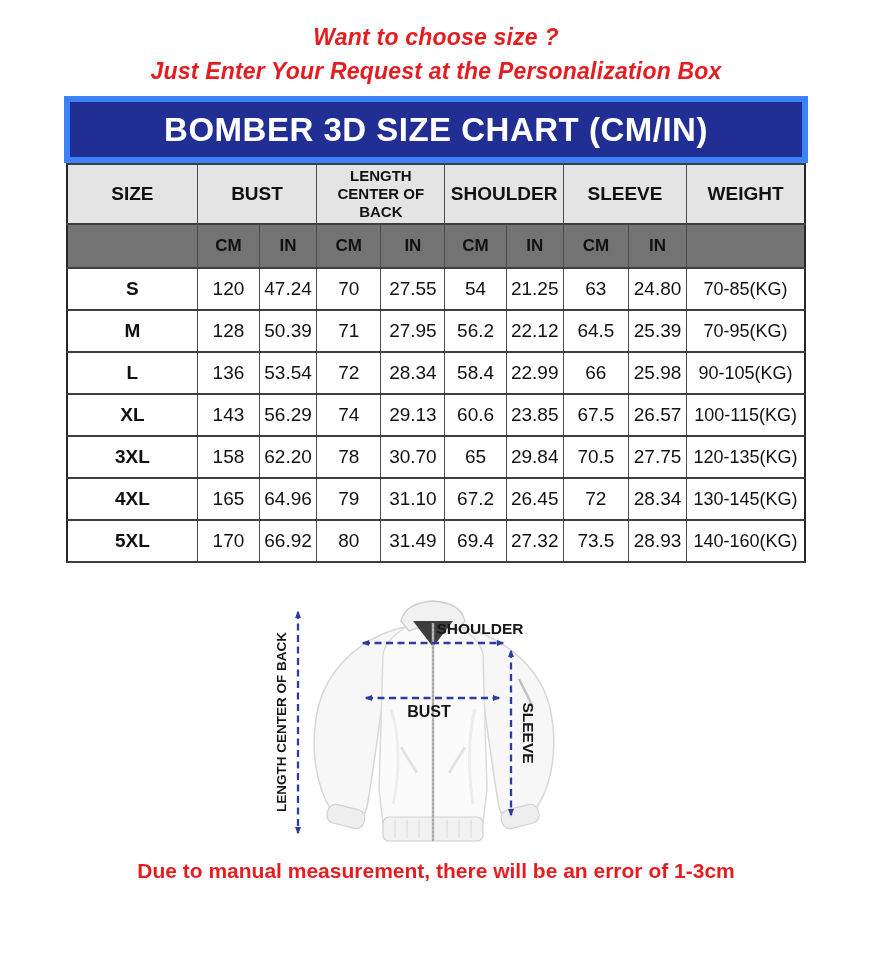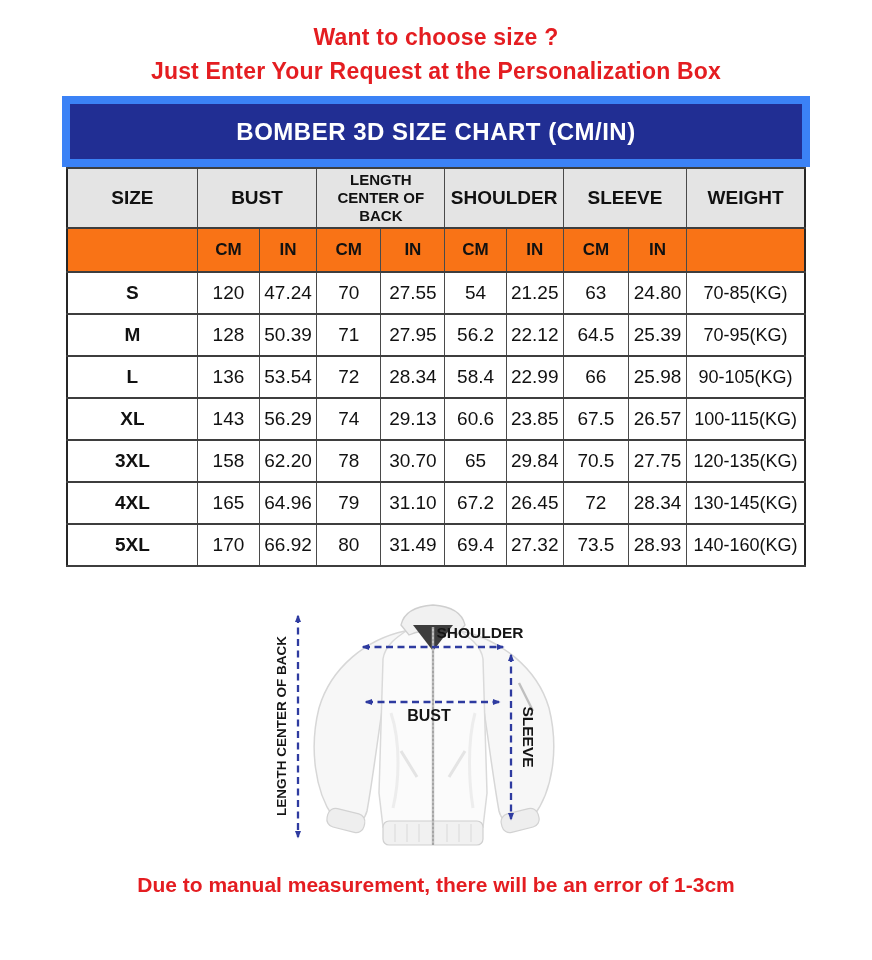--- a/index.html
+++ b/index.html
@@ -1,42 +1,42 @@
 <!DOCTYPE html>
 <html><head>
 <meta charset="utf-8">
 <style>
   html,body{margin:0;padding:0;}
   body{
     width:872px;height:960px;background:#ffffff;overflow:hidden;
     font-family:"Liberation Sans","DejaVu Sans",sans-serif;color:#111;
   }
-  .intro{padding-top:20px;text-align:center;}
+  .intro{padding-top:20px;text-align:center;font-style:italic;}
   .intro-line{font-size:23px;font-weight:bold;color:#e41d21;line-height:34px;letter-spacing:.2px;}
   .banner{
-    width:732px;margin:8px auto 0;height:55px;background:#212e93;border:8px solid #3b82f6;
+    width:732px;margin:8px auto 0;height:55px;background:#212e93;border:6px solid #3b82f6;
     display:flex;align-items:center;justify-content:center;
-    color:#fff;font-weight:bold;font-size:24px;letter-spacing:.5px;
+    color:#fff;font-weight:bold;font-size:33px;letter-spacing:.5px;
   }
   table.size-chart{
     width:740px;margin:0 auto;border-collapse:collapse;table-layout:fixed;
   }
   table.size-chart th,table.size-chart td{
     border:1px solid #4a4a4a;border-top:2px solid #3e3e3e;border-bottom:2px solid #3e3e3e;
     text-align:center;vertical-align:middle;padding:0;
   }
   table.size-chart{border:2px solid #262626;}
   tr.group-row th{background:#e4e4e4;height:58px;font-size:19px;font-weight:bold;}
   tr.group-row th .two-line{display:block;font-size:15px;line-height:1.2;font-weight:bold;}
-  tr.unit-row td{height:42px;font-size:17px;font-weight:bold;background:#f97316;}
+  tr.unit-row td{height:42px;font-size:17px;font-weight:bold;background:#737373;}
   tbody td{height:40px;font-size:19px;font-weight:normal;background:#fff;}
   tbody td.col-size{font-weight:bold;}
   tbody td.col-weight{font-size:18px;}
   .diagram{margin-top:26px;display:flex;justify-content:center;}
-  .footer-note{margin-top:10px;text-align:center;font-size:21px;font-weight:bold;color:#e41d21;}
+  .footer-note{text-align:center;font-size:21px;font-weight:bold;color:#e41d21;}
   .dim-label{font-weight:bold;fill:#151515;}
 </style>
 </head>
 <body>
 
 <div>
 
   <div class="intro">
     <div class="intro-line">Want to choose size ?</div>
     <div class="intro-line">Just Enter Your Request at the Personalization Box</div>

